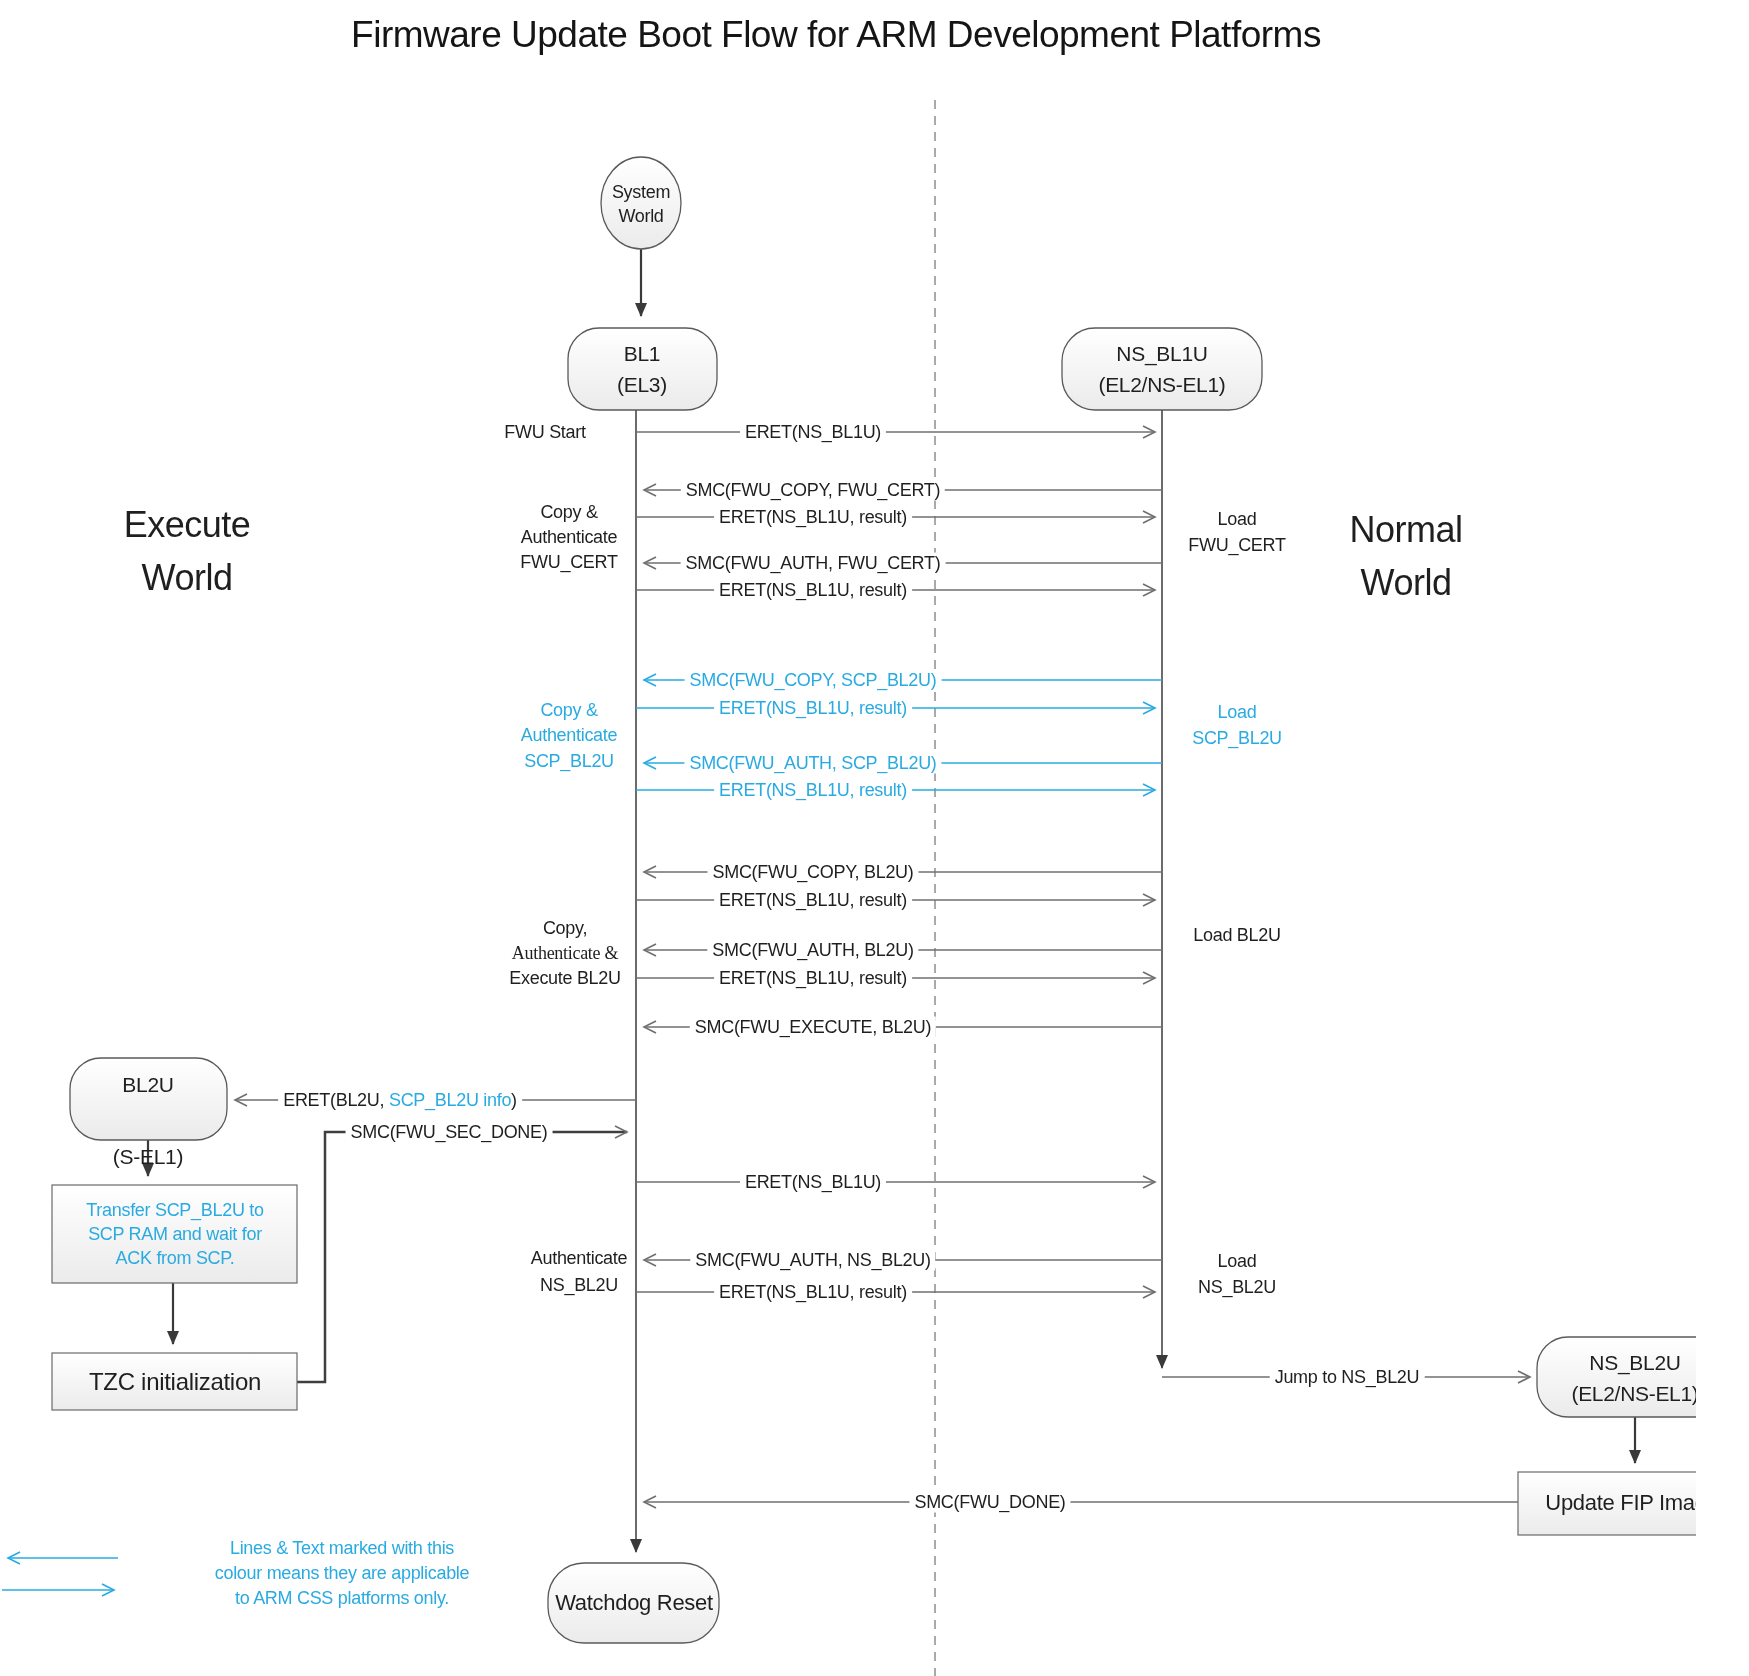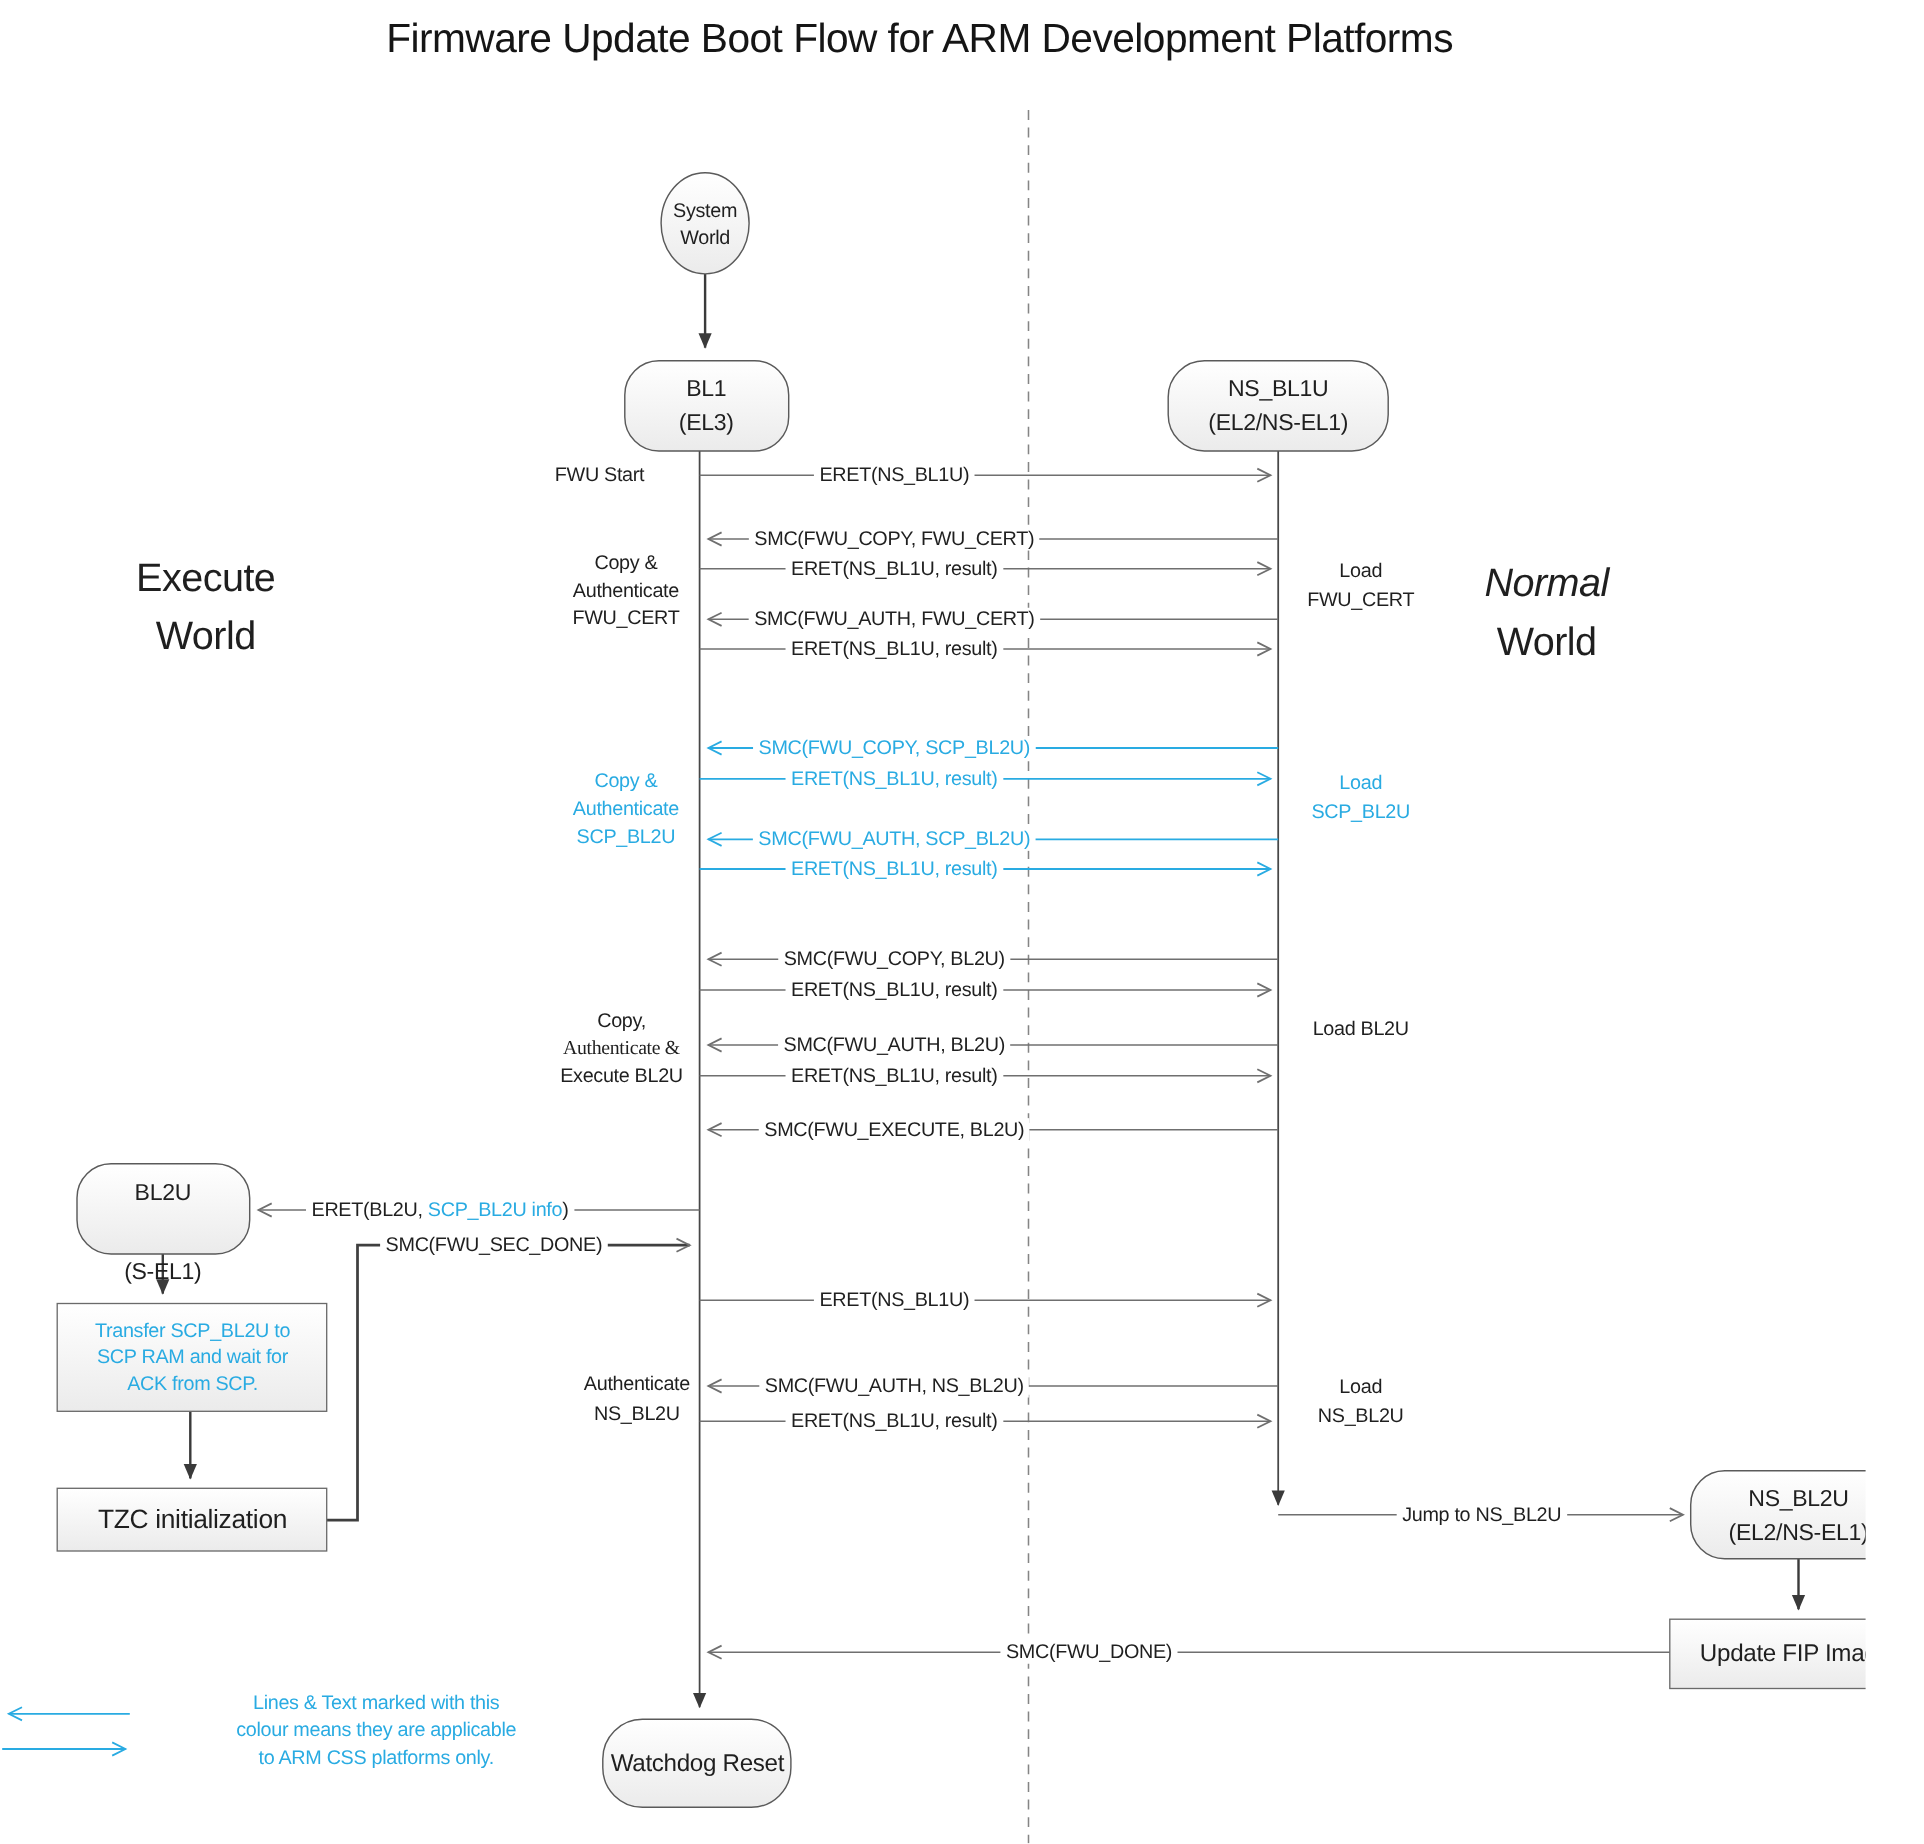--- a/index.html
+++ b/index.html
@@ -96,21 +96,21 @@
     <rect class="shape" x="548" y="1563" width="171" height="80" rx="36"></rect>
     <rect class="rectshape" x="52" y="1185" width="245" height="98"></rect>
     <rect class="rectshape" x="52" y="1353" width="245" height="57"></rect>
     <rect class="rectshape" x="1518" y="1472" width="227" height="63"></rect>
   </svg>
 
   <div class="lbl title" style="left:836px;top:35px;">Firmware Update Boot Flow for ARM Development Platforms</div>
 
   <div class="lbl world" style="left:187px;top:525px;">Execute</div>
   <div class="lbl world" style="left:187px;top:578px;">World</div>
-  <div class="lbl world" style="left:1406px;top:530px;font-style:italic;">Normal</div>
+  <div class="lbl world" style="left:1406px;top:530px;">Normal</div>
   <div class="lbl world" style="left:1406px;top:583px;">World</div>
 
   <div class="lbl" style="left:641px;top:192px;">System</div>
   <div class="lbl" style="left:641px;top:216px;">World</div>
   <div class="lbl node" style="left:642px;top:354px;">BL1</div>
   <div class="lbl node" style="left:642px;top:385px;">(EL3)</div>
   <div class="lbl node" style="left:1162px;top:354px;">NS_BL1U</div>
   <div class="lbl node" style="left:1162px;top:385px;">(EL2/NS-EL1)</div>
   <div class="lbl node" style="left:148px;top:1085px;">BL2U</div>
   <div class="lbl node" style="left:148px;top:1157px;">(S-EL1)</div>

